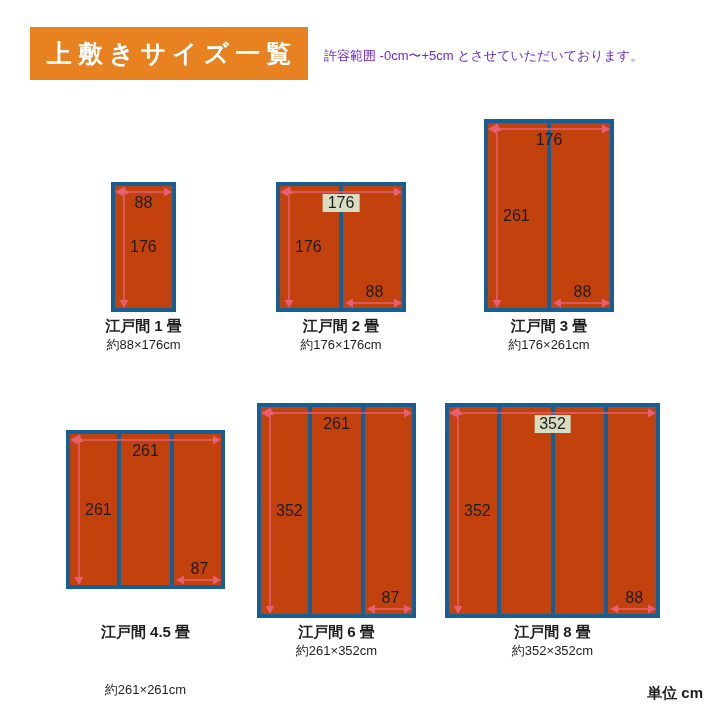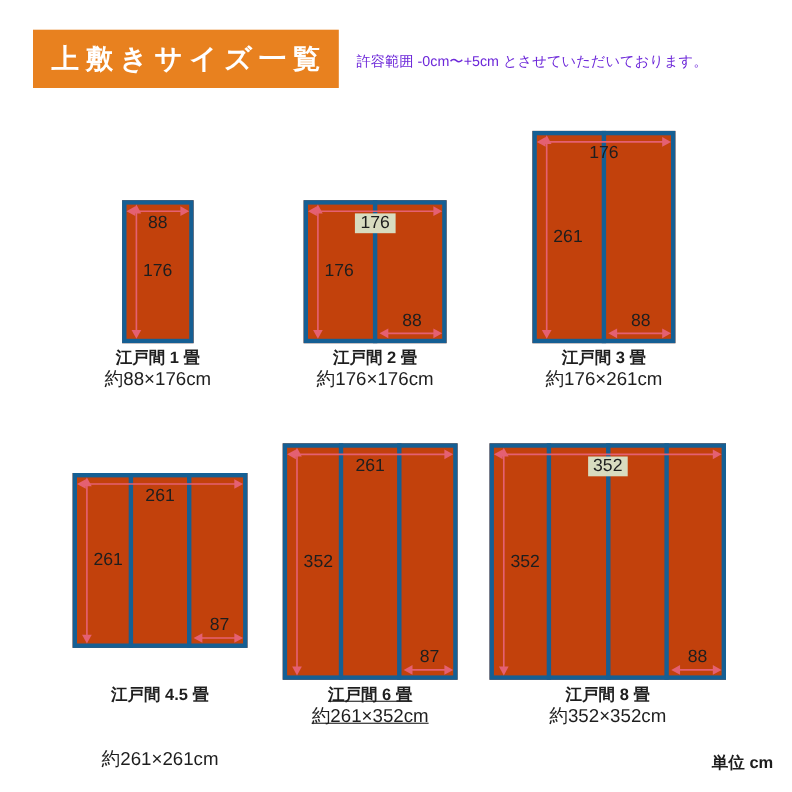--- a/index.html
+++ b/index.html
@@ -37,21 +37,21 @@
     font-size:16px;line-height:18px;z-index:3;white-space:nowrap;
   }
   .p-label{
     position:absolute;bottom:11px;transform:translateX(-50%);
     font-size:16px;line-height:18px;z-index:3;white-space:nowrap;
   }
   .caption{
     position:absolute;display:flex;flex-direction:column;align-items:center;
   }
   .cap-name{font-weight:bold;font-size:15px;line-height:19px;white-space:nowrap;}
-  .cap-size{font-size:17px;line-height:19px;white-space:nowrap;}
+  .cap-size{font-size:13px;line-height:19px;white-space:nowrap;}
   
   .unit{
     position:absolute;right:17px;top:684px;font-size:15px;font-weight:bold;
     white-space:nowrap;
   }
 </style>
 </head>
 <body>
 
 <div class="page">
@@ -184,21 +184,21 @@
           <g>
             <line x1="116" y1="206" x2="149" y2="206" stroke="#e46072" stroke-width="1.5"></line>
             <polygon points="110,206 118,210.4 118,201.6" fill="#e46072"></polygon>
             <polygon points="155,206 147,201.6 147,210.4" fill="#e46072"></polygon>
           </g>
         </svg>
         <div class="w-label">261</div>
         <div class="h-label">352</div>
         <div class="p-label" style="left: 133.5px;">87</div>
       </div>
-      <div class="caption" style="left: 257px; top: 622px; width: 159px; text-decoration: underline;">
+      <div class="caption" style="left: 257px; top: 622px; width: 159px;">
         <div class="cap-name">江戸間 6 畳</div>
         <div class="cap-size">約261×352cm</div>
       </div>
       <div class="diagram" style="left: 445px; top: 403px; width: 215px; height: 215px;">
         <div class="divider" style="left: 52px;"></div>
         <div class="divider" style="left: 106px;"></div>
         <div class="divider" style="left: 159px;"></div>
         <div class="frame"></div>
         <svg class="arrows" width="215" height="215" viewBox="0 0 215 215">
           <g>

